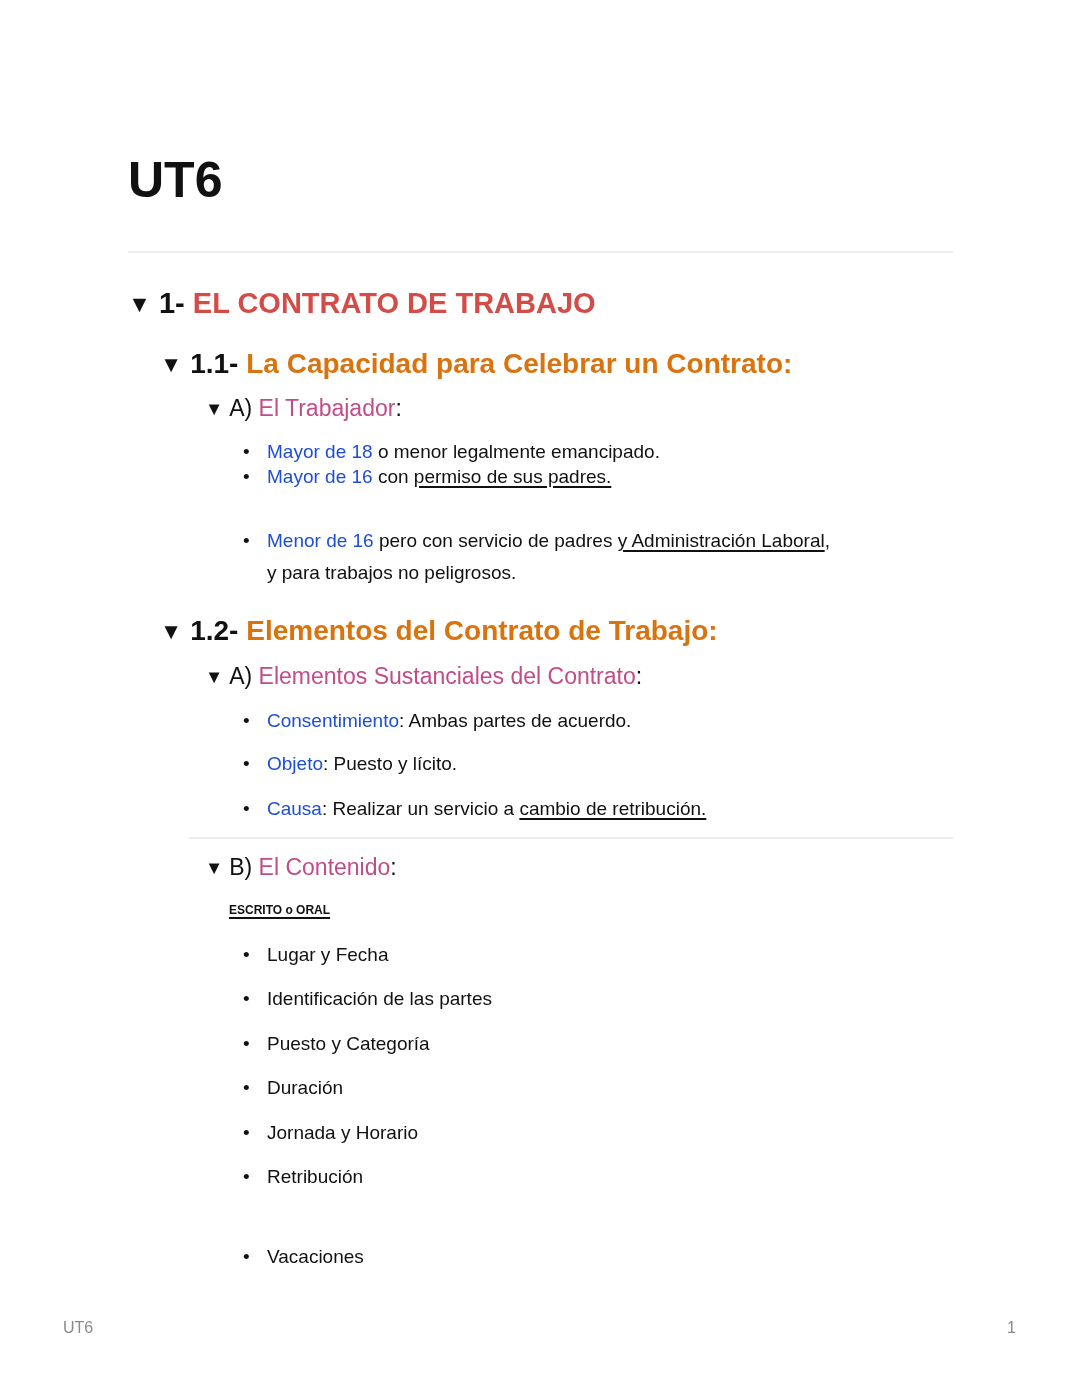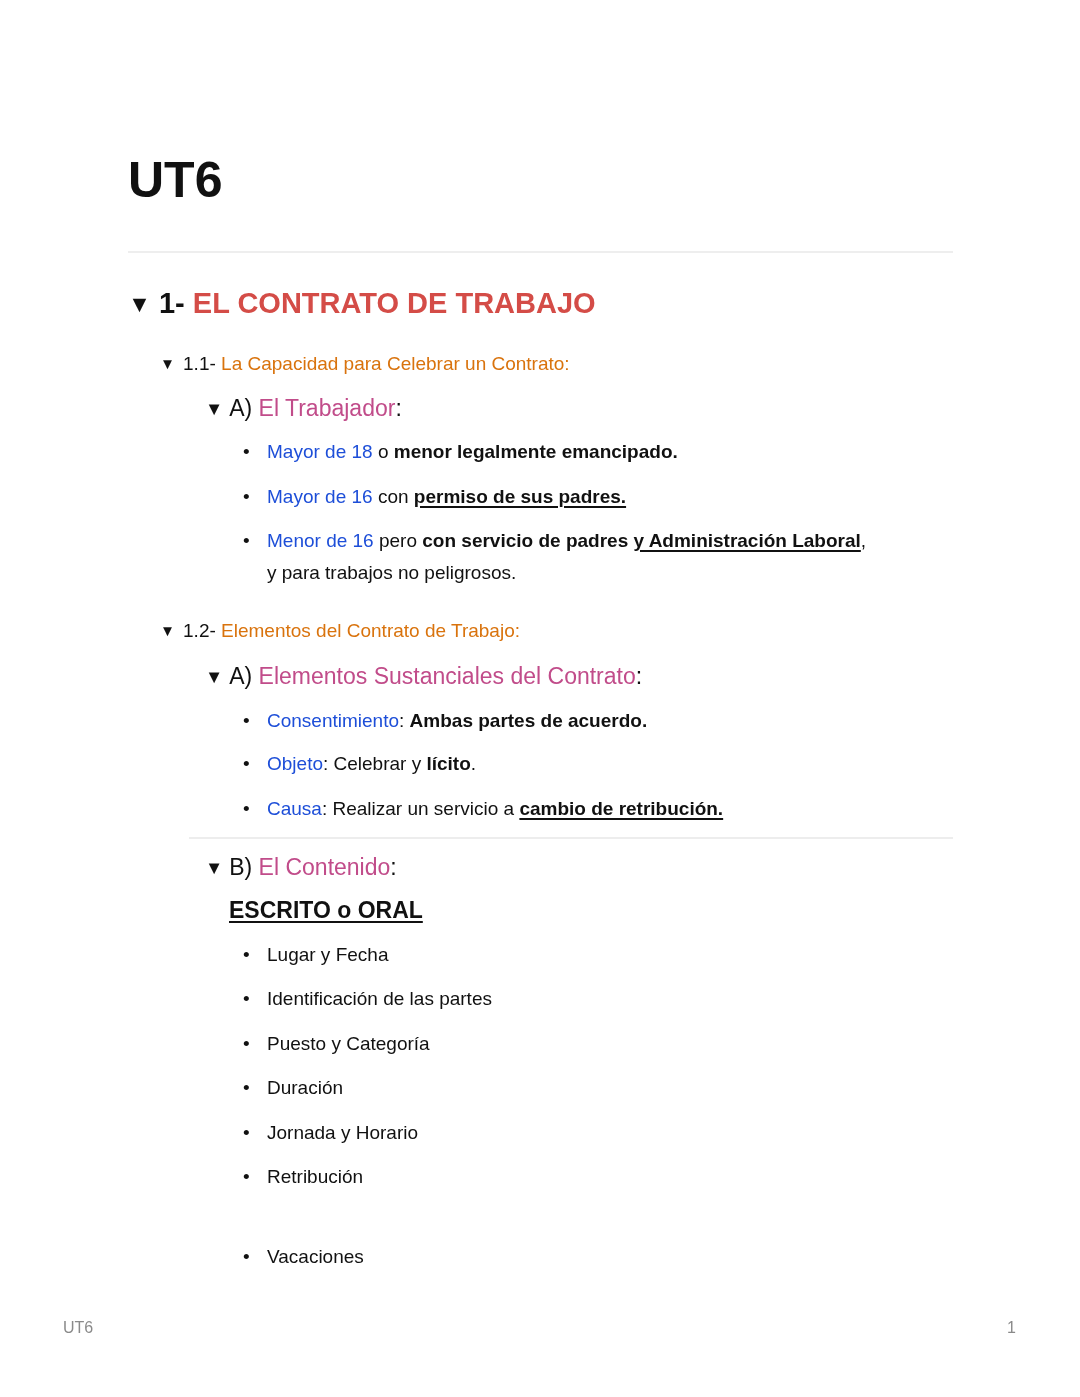--- a/index.html
+++ b/index.html
@@ -15,33 +15,33 @@
     position: absolute; left: 128px; top: 251px; width: 825px; height: 2px;
     background: #eeeeee;
   }
   .sub-rule {
     position: absolute; left: 189px; top: 837px; width: 764px; height: 1.5px;
     background: #ededed;
   }
   .line { position: absolute; white-space: nowrap; }
   .tri { display: inline-block; font-size: 0.8em; margin-right: 8px; vertical-align: 1px; color: #111; }
   .h1 { left: 128px; top: 284px; font-size: 29px; font-weight: bold; line-height: 38px; }
-  .h2 { left: 160px; top: 348px; font-size: 19px; font-weight: normal; line-height: 32px; }
+  .h2 { left: 160px; top: 348px; font-size: 28px; font-weight: bold; line-height: 32px; }
   .h3 { left: 205px; top: 395px; font-size: 23px; line-height: 26px; }
   .h3 .tri { margin-right: 6px; }
   .li { left: 243px; font-size: 19px; line-height: 26px; }
   .li .bullet { display: inline-block; width: 24px; font-size: 19px; }
   .cont { left: 267px; font-size: 19px; line-height: 26px; text-align: center; }
   .red { color: #d44c47; text-align: center; }
   .orange { color: #d9730d; }
   .pink { color: #c14c8a; }
   .blue { color: #1d4ed8; }
-  .b { font-weight: bold; text-align: center; }
+  .b { font-weight: normal; text-align: center; }
   .u { text-decoration: underline; text-underline-offset: 3px; text-decoration-thickness: 2px; }
-  .plain-label { left: 229px; font-size: 23px; line-height: 26px; font-weight: bold; }
+  .plain-label { left: 229px; font-size: 12px; line-height: 26px; font-weight: bold; }
   .footer { position: absolute; top: 1319px; font-size: 16px; color: #8a8a8a; }
 </style>
 </head>
 <body>
 
 <h1 class="page-title">UT6</h1>
 <div class="title-rule"></div>
 
 <div class="line h1">
   <span class="tri">▼</span><span>1-</span> <span class="red">EL CONTRATO DE TRABAJO</span>
@@ -52,21 +52,21 @@
 </div>
 
 <div class="line h3" style="top:395px">
   <span class="tri">▼</span><span>A)</span> <span class="pink">El Trabajador</span><span>:</span>
 </div>
 
 <div class="line li" style="top:439px">
   <span class="bullet">•</span><span class="blue">Mayor de 18</span><span> o </span><span class="b">menor legalmente emancipado.</span>
 </div>
 
-<div class="line li" style="top:484px">
+<div class="line li" style="top:464px">
   <span class="bullet">•</span><span class="blue">Mayor de 16</span><span> con </span><span class="b u">permiso de sus padres.</span>
 </div>
 
 <div class="line li" style="top:528px">
   <span class="bullet">•</span><span class="blue">Menor de 16</span><span> pero </span><span class="b">con servicio de padres </span><span class="b u">y Administración Laboral</span><span>,</span>
 </div>
 <div class="line cont" style="top:560px">y para trabajos no peligrosos.</div>
 
 <div class="line h2" style="top:615px">
   <span class="tri">▼</span><span>1.2-</span> <span class="orange">Elementos del Contrato de Trabajo:</span>
@@ -74,21 +74,21 @@
 
 <div class="line h3" style="top:663px">
   <span class="tri">▼</span><span>A)</span> <span class="pink">Elementos Sustanciales del Contrato</span><span>:</span>
 </div>
 
 <div class="line li" style="top:708px">
   <span class="bullet">•</span><span class="blue">Consentimiento</span><span>: </span><span class="b">Ambas partes de acuerdo.</span>
 </div>
 
 <div class="line li" style="top:751px">
-  <span class="bullet">•</span><span class="blue">Objeto</span><span>: Celebrar y </span><span class="b">lícito</span><span>.</span>
+  <span class="bullet">•</span><span class="blue">Objeto</span><span>: Puesto y </span><span class="b">lícito</span><span>.</span>
 </div>
 
 <div class="line li" style="top:796px">
   <span class="bullet">•</span><span class="blue">Causa</span><span>: Realizar un servicio a </span><span class="b u">cambio de retribución.</span>
 </div>
 
 <div class="sub-rule"></div>
 
 <div class="line h3" style="top:854px">
   <span class="tri">▼</span><span>B)</span> <span class="pink">El Contenido</span><span>:</span>

